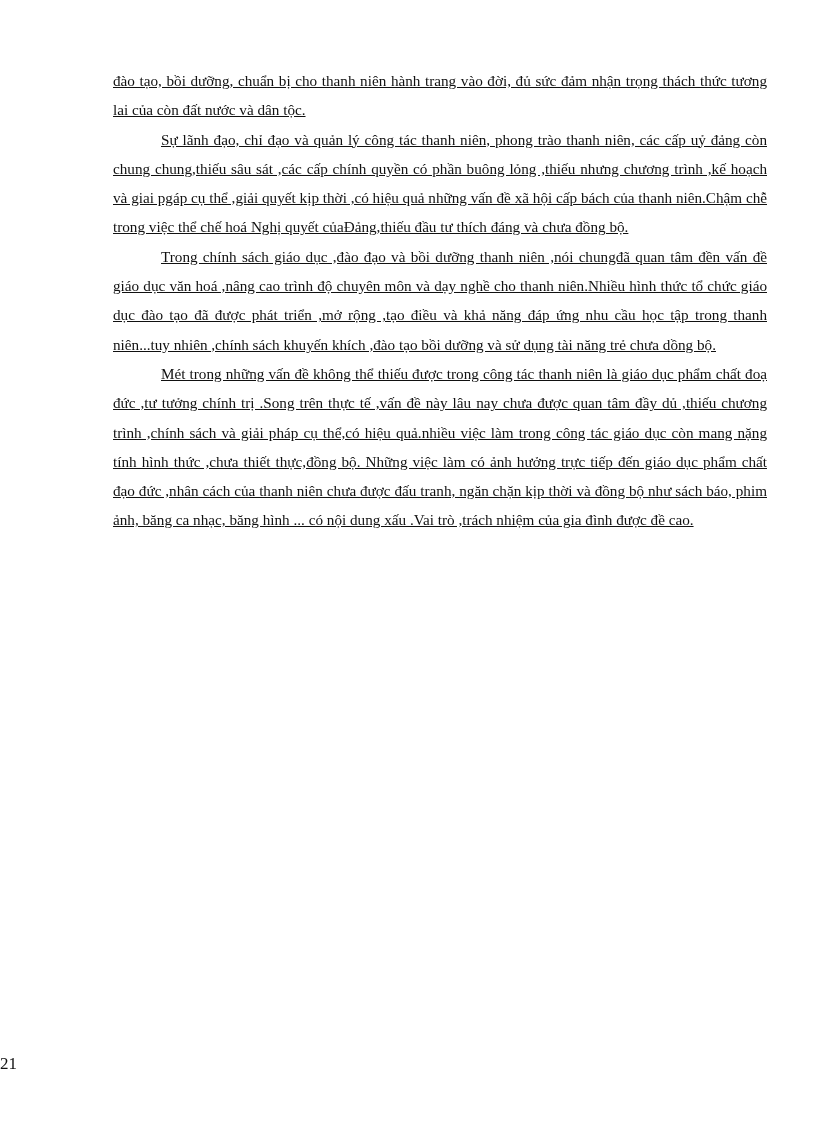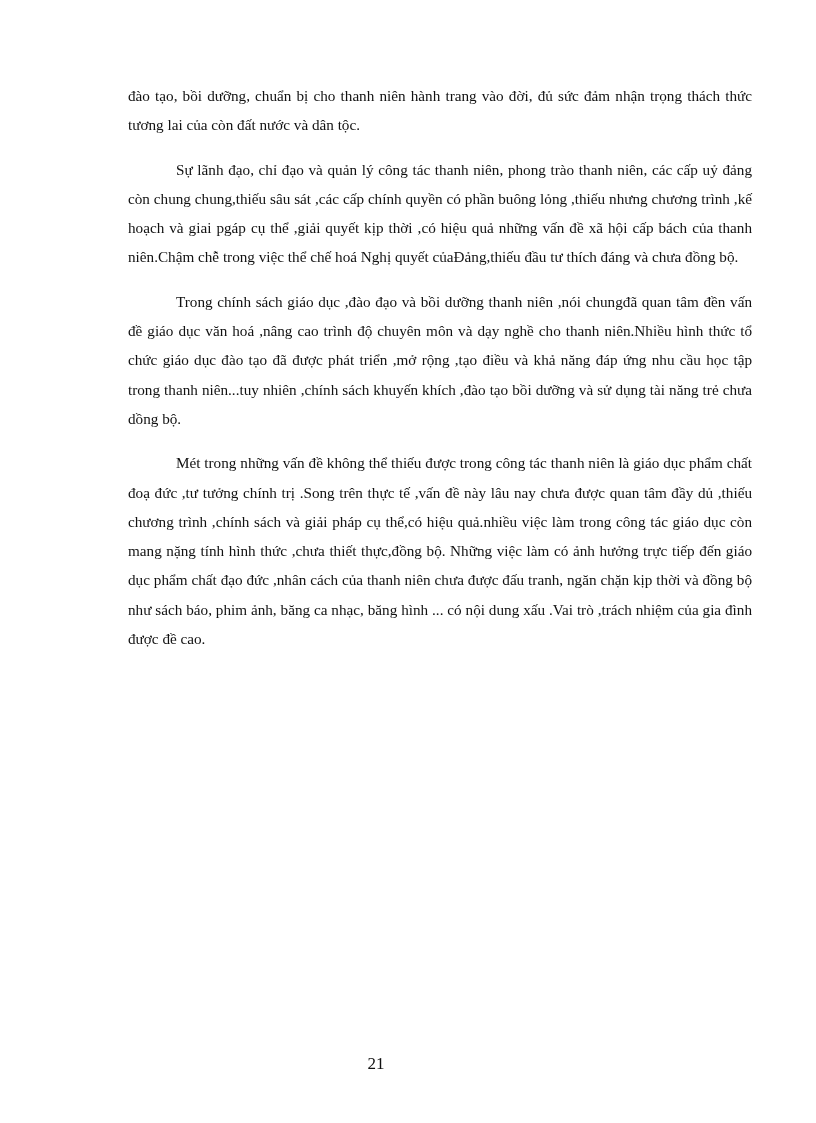--- a/index.html
+++ b/index.html
@@ -26,32 +26,32 @@
   .body-text {
     position: absolute;
     left: 113px;
     top: 66px;
     width: 654px;
     font-size: 15.2px;
     line-height: 29.3px;
     text-align: justify;
   }
   .body-text p {
-    margin: 15px;
+    margin: 0;
     text-indent: 48px;
+    text-decoration: underline;
   }
   .body-text p.continued {
     text-indent: 0;
   }
   .page-number {
     position: absolute;
     left: 0;
     width: 752px;
     top: 1052px;
-    text-align: center;
     font-size: 17px;
     line-height: 24px;
   }
 </style>
 </head>
 <body>
 
 <div class="page">
   <div class="body-text">
     <p class="continued">đào tạo, bồi dưỡng,  chuẩn bị cho thanh niên hành trang vào đời, đủ sức đảm nhận trọng thách thức tương lai của còn đất nước và dân tộc.</p>

